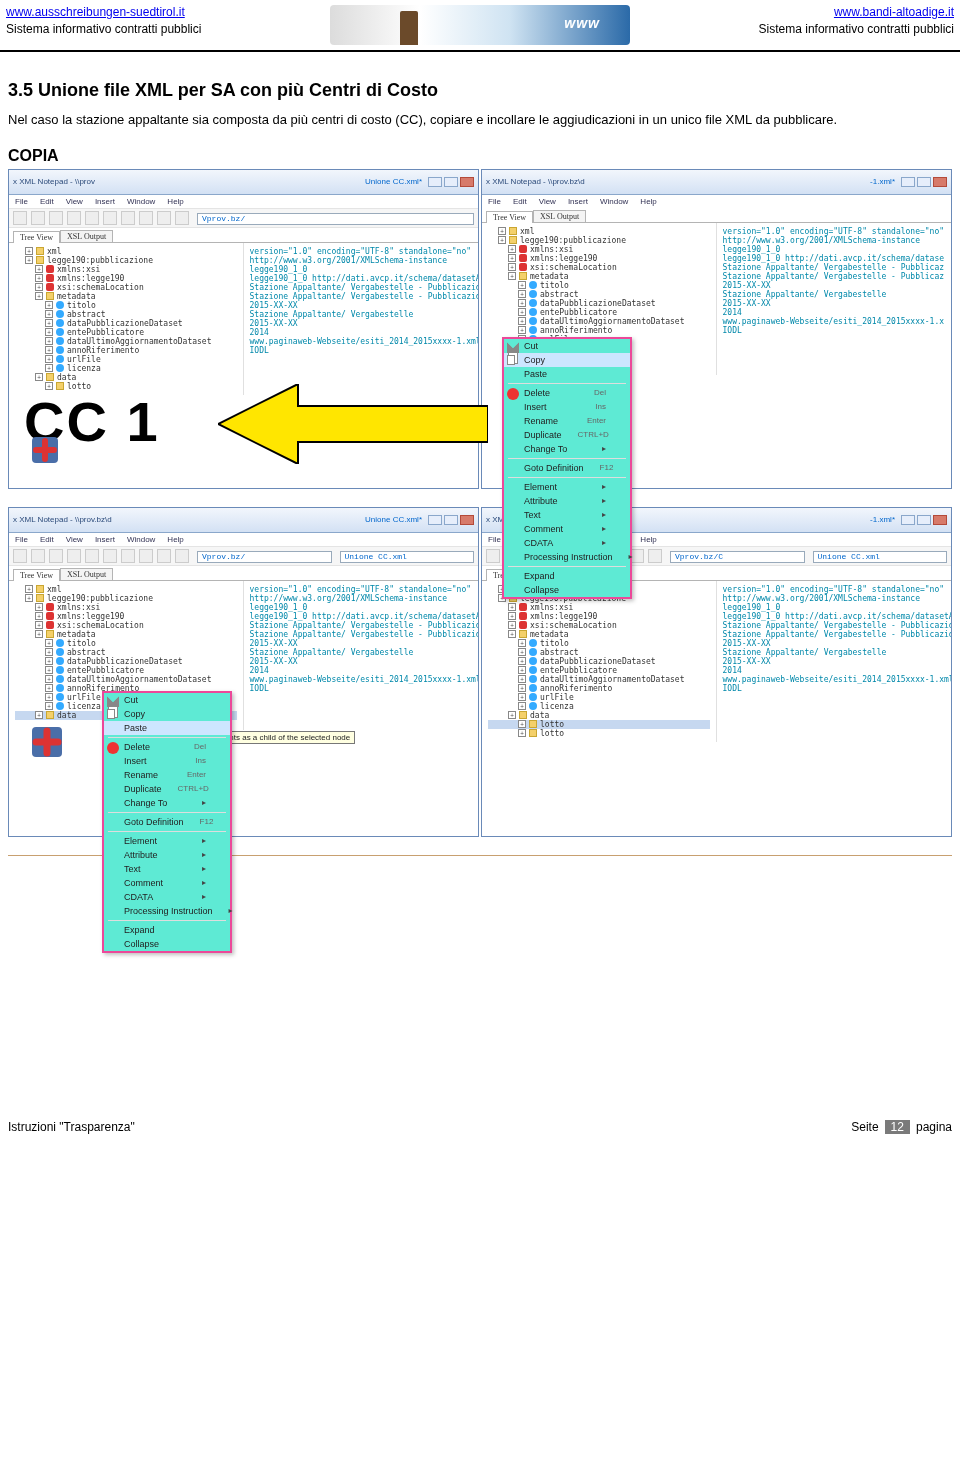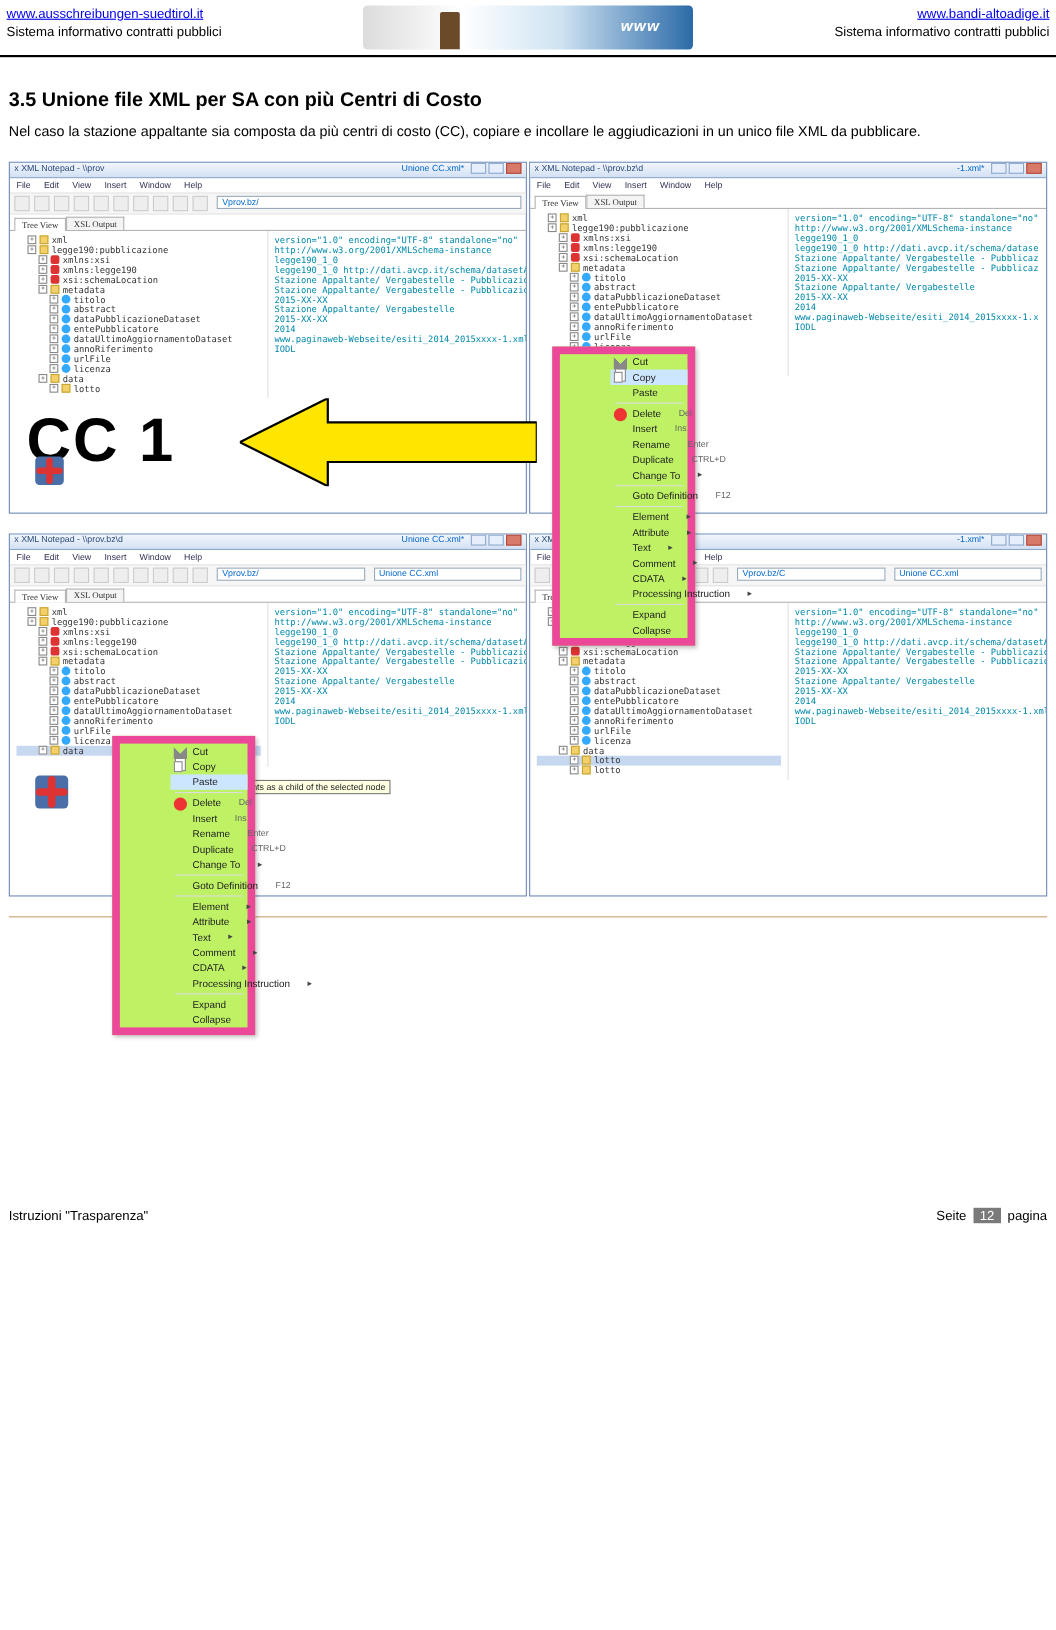--- a/index.html
+++ b/index.html
@@ -14,47 +14,47 @@
   .banner { width: 300px; height: 40px; background: linear-gradient(90deg, #dcdcdc 0%, #fff 30%, #cfe3f2 60%, #2b6aa8 100%); border-radius: 4px; position: relative; overflow: hidden; }
   .banner::before { content: ""; position: absolute; left: 70px; bottom: 0; width: 18px; height: 34px; background: #6b4a2a; border-radius: 2px 2px 0 0; }
   .banner::after { content: "www"; position: absolute; right: 30px; top: 10px; color: #fff; font-style: italic; font-weight: bold; font-size: 14px; letter-spacing: 1px; }
   
   .section-title { font-weight: bold; font-size: 18px; margin: 28px 8px 10px 8px; }
   .paragraph { font-size: 13px; margin: 0 8px 18px 8px; line-height: 1.35; }
   .subhead { font-weight: bold; font-size: 16px; margin: 10px 8px 4px 8px; }
   
   .shot-pair { display: flex; gap: 2px; margin: 0 8px 18px 8px; position: relative; }
   .shot { flex: 1; border: 1px solid #6a8ab8; background: #fff; font-size: 8px; color: #333; overflow: hidden; }
-  .titlebar { background: linear-gradient(#f2f6fc, #d3e1f4); border-bottom: 1px solid #8aa7cb; height: 14px; display: flex; padding: 0 4px; color: #2b4a7a; }
+  .titlebar { background: linear-gradient(#f2f6fc, #d3e1f4); border-bottom: 1px solid #8aa7cb; height: 25px; display: flex; align-items: center; padding: 0 4px; color: #2b4a7a; }
   .titlebar .t-left { flex: 1; white-space: nowrap; overflow: hidden; }
   .titlebar .t-right { display: flex; gap: 2px; }
   .winbtn { width: 14px; height: 10px; background: #e6eefb; border: 1px solid #8aa7cb; }
   .winbtn.red { background: #d77a6a; border-color: #b34a3a; }
   .menubar { display: flex; gap: 12px; padding: 2px 6px; color: #335; }
-  .toolbar { display: flex; gap: 4px; padding: 2px 4px; align-items: flex-start; background: #f6f6f6; border-top: 1px solid #e4e4e4; border-bottom: 1px solid #e4e4e4; }
+  .toolbar { display: flex; gap: 4px; padding: 2px 4px; align-items: flex-end; background: #f6f6f6; border-top: 1px solid #e4e4e4; border-bottom: 1px solid #e4e4e4; font-family: Liberation Mono, monospace; }
   .tbtn { width: 14px; height: 14px; background: #eee; border: 1px solid #ccc; }
   .addressbox { flex: 1; height: 12px; border: 1px solid #9ab; background: #fff; margin-left: 4px; color: #06c; padding: 0 4px; display: flex; align-items: center; white-space: nowrap; overflow: hidden; }
   .tabs { display: flex; gap: 0; padding: 2px 4px 0 4px; }
   .tab { border: 1px solid #b4b4b4; border-bottom: none; padding: 1px 6px; background: #f4f4f4; font-size: 8px; font-family: Liberation Serif, serif; }
   .tab.active { background: #fff; position: relative; top: 1px; }
   .editor-body { display: flex; border-top: 1px solid #b4b4b4; min-height: 150px; }
   .tree { width: 50%; padding: 4px 6px; font-family: Consolas, monospace; font-size: 8px; border-right: 1px solid #e0e0e0; overflow: hidden; }
   .tree .node { white-space: nowrap; }
   .ind1 { padding-left: 10px; }
   .ind2 { padding-left: 20px; }
   .ind3 { padding-left: 30px; }
   .ic { display: inline-block; width: 8px; height: 8px; margin-right: 3px; vertical-align: middle; }
   .ic.folder { background: #f4d06a; border: 1px solid #c9a632; }
   .ic.red { background: #d33; border-radius: 2px; }
   .ic.blue { background: #3af; border-radius: 50%; }
   .ic.box { background: #fff; border: 1px solid #888; font-size: 6px; text-align: center; line-height: 6px; color: #555; }
   .attrs { width: 50%; padding: 4px 6px; font-family: Consolas, monospace; font-size: 8px; color: #08a; }
   .attrs div { white-space: nowrap; }
   .attrs .gray { color: #888; }
-  .cmenu { position: absolute; background: #bef264; border: 7px solid #ec4899; box-shadow: 2px 2px 4px rgba(0,0,0,0.25); font-size: 9px; color: #222; z-index: 10; padding-left: 46px; }
+  .cmenu { position: absolute; background: #5eead4; border: 2px solid #ec4899; box-shadow: 2px 2px 4px rgba(0,0,0,0.25); font-size: 9px; color: #222; z-index: 10; }
   .cmenu .mi { padding: 2px 24px 2px 20px; white-space: nowrap; display: flex; justify-content: space-between; gap: 16px; }
   .cmenu .mi.hl { background: #cde6ff; }
   .cmenu .sep { height: 1px; background: #ddd; margin: 2px 4px; }
   .cmenu .arrow { font-size: 8px; color: #444; }
   .cmenu .mi .shortcut { font-size: 8px; color: #666; }
   .cmenu .mi .micon { position: absolute; left: 3px; width: 12px; height: 12px; }
   .cmenu .mi { position: relative; }
   .cmenu .mi .micon.cut { background: linear-gradient(45deg,#888 45%,transparent 46%),linear-gradient(-45deg,#888 45%,transparent 46%); }
   .cmenu .mi .micon.copy { background: #fff; border: 1px solid #888; box-shadow: 2px -2px 0 #fff, 2px -2px 0 1px #888; width: 8px; height: 10px; }
   .cmenu .mi .micon.del { background: #e33; border-radius: 50%; }
@@ -84,20 +84,21 @@
       </div>
     <div class="header-right">
       <span class="link">www.bandi-altoadige.it</span><br>
       <span>Sistema informativo contratti pubblici</span>
     </div>
   </div>
 
   <div class="section-title">3.5 Unione file XML per SA con più Centri di Costo</div>
   <div class="paragraph">Nel caso la stazione appaltante sia composta da più centri di costo (CC), copiare e incollare le aggiudicazioni in un unico file XML da pubblicare.</div>
 
+  <div class="subhead">COPIA</div>
   <div class="shot-pair" style="height:320px;">
     <div class="shot" id="copia-e1">
         <div class="titlebar">
           <span class="t-left">x XML Notepad - \\prov</span>
           <span style="color:#06c;margin:0 6px;">Unione CC.xml*</span>
           <span class="t-right">
             <span class="winbtn"></span>
             <span class="winbtn"></span>
             <span class="winbtn red"></span>
           </span>

